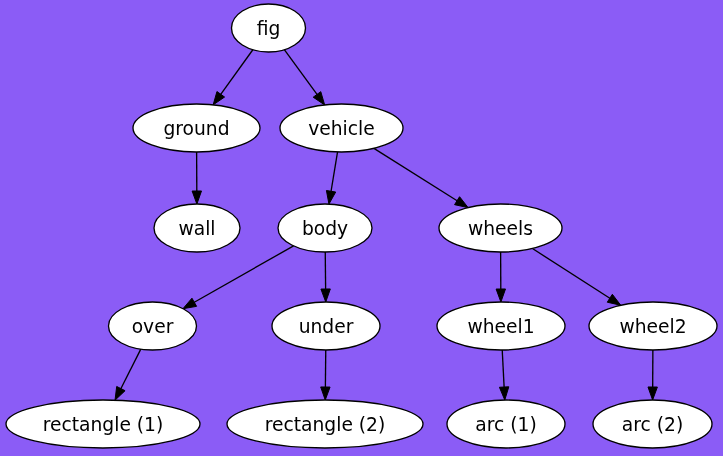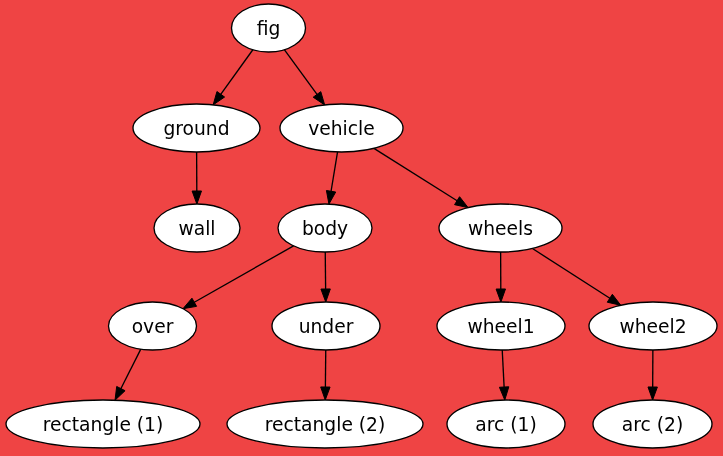--- a/index.html
+++ b/index.html
@@ -4,21 +4,21 @@
 <style>
   html, body {
     margin: 0;
     padding: 0;
     background: #ffffff;
   }
   .canvas {
     position: relative;
     width: 723px;
     height: 456px;
-    background: #ef4444;
+    background: #8b5cf6;
     overflow: hidden;
   }
   svg {
     display: block;
   }
   .node-label {
     font-family: "DejaVu Sans", sans-serif;
     font-size: 18.7px;
     user-select: none;
   }

